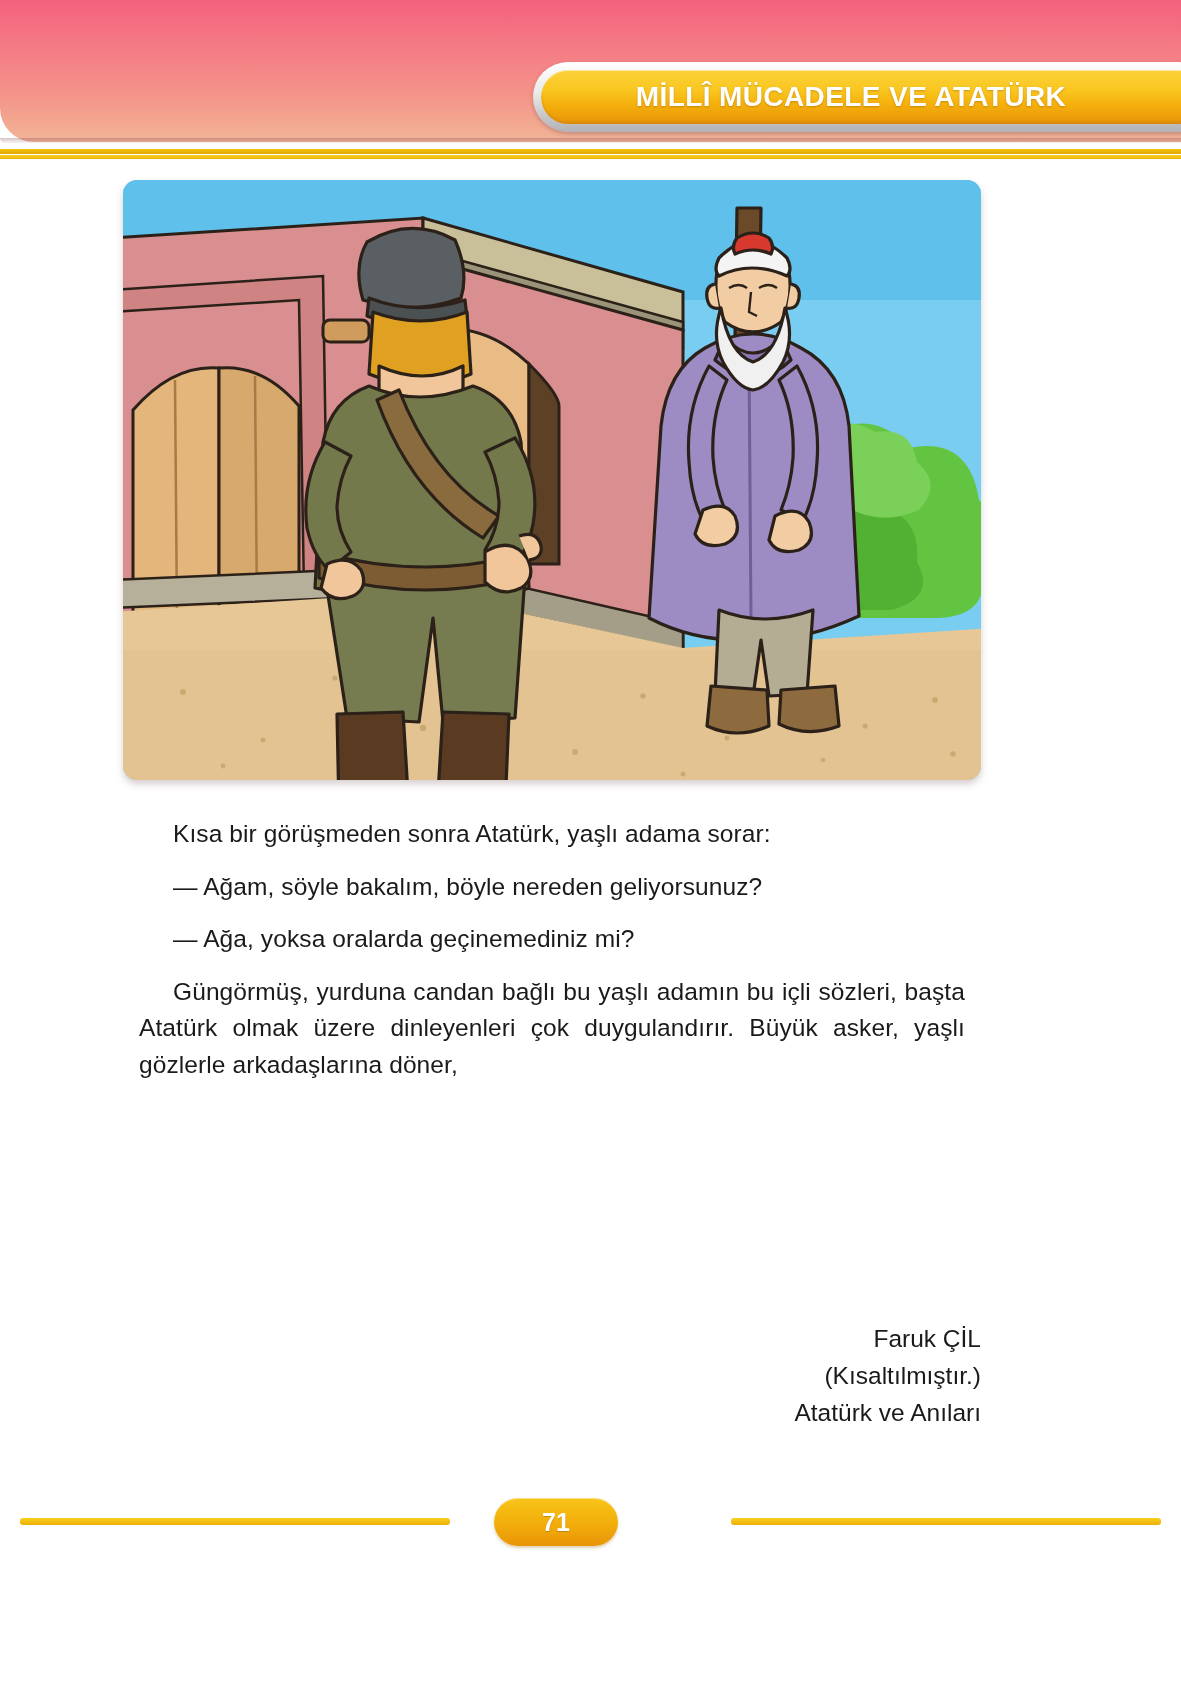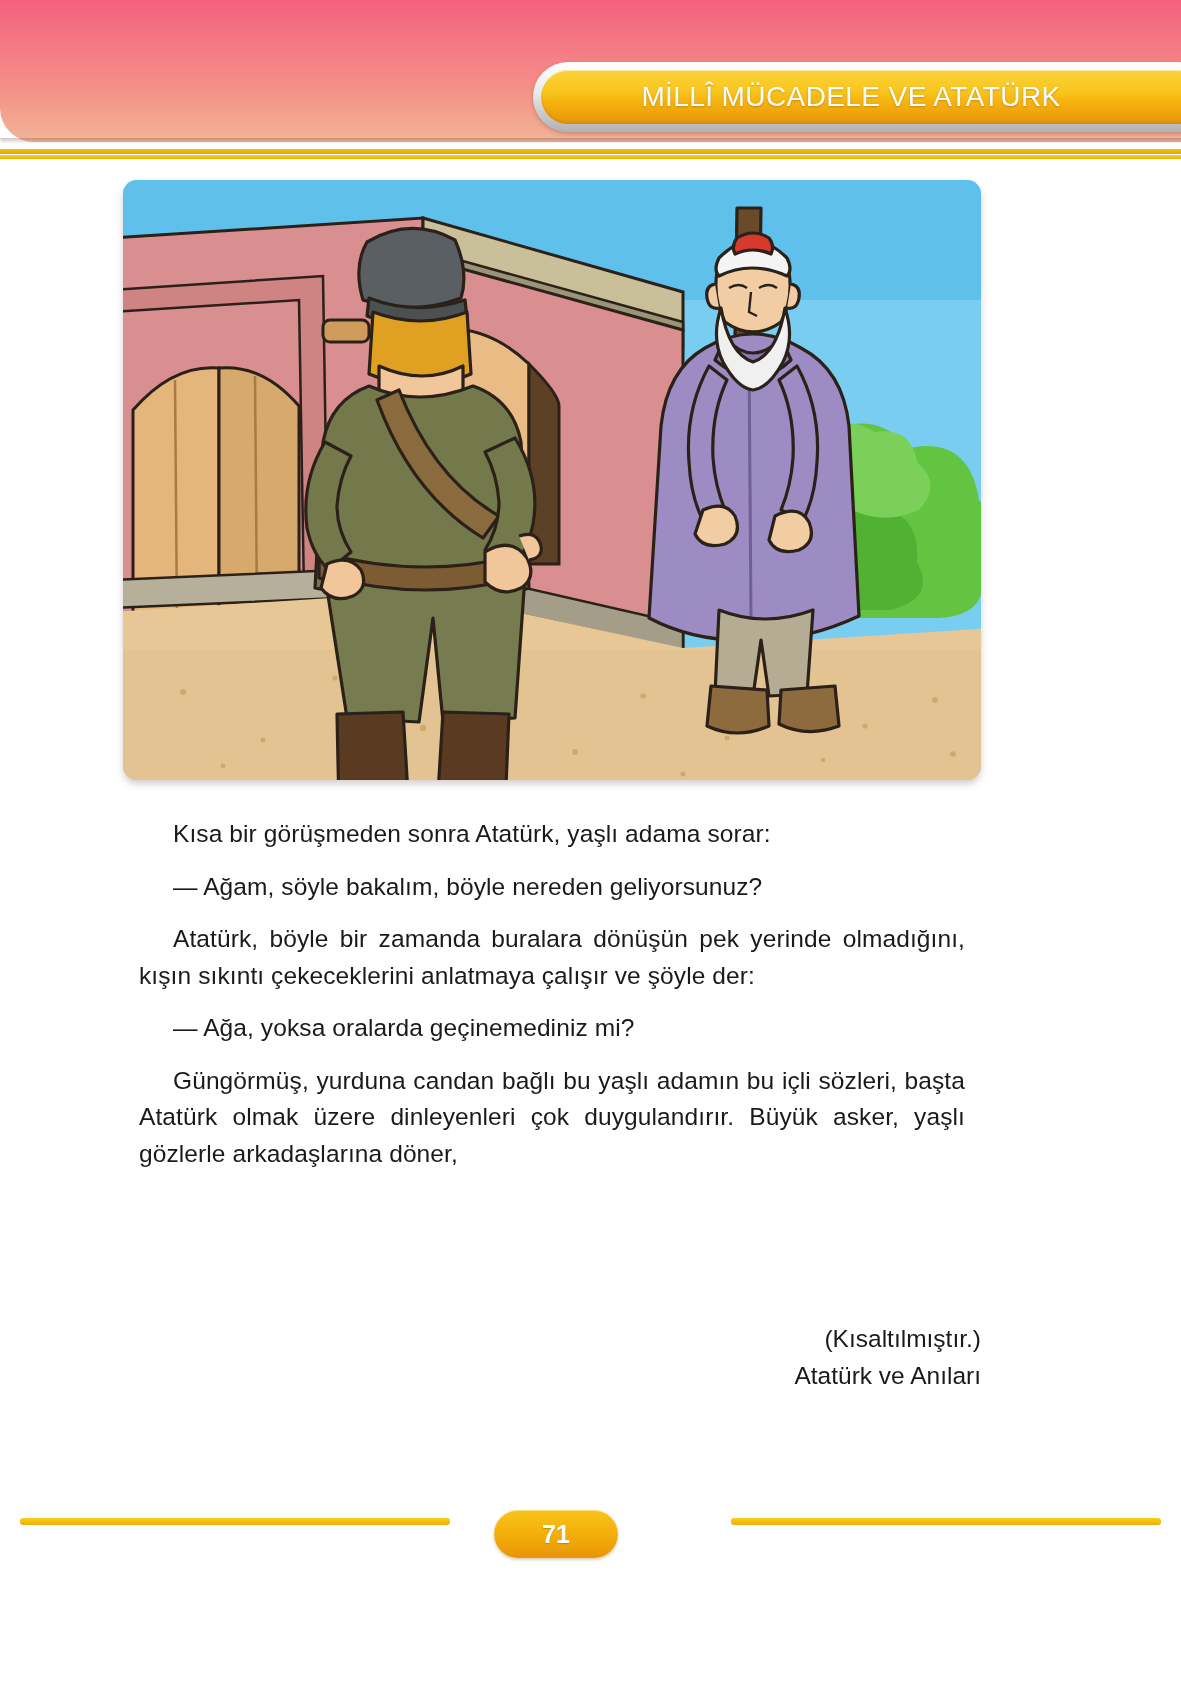--- a/index.html
+++ b/index.html
@@ -65,21 +65,21 @@
   }
   .banner-title {
     position: absolute;
     left: 0; top: 0;
     width: 620px;
     height: 54px;
     line-height: 54px;
     text-align: center;
     color: #ffffff;
     font-size: 28px;
-    font-weight: normal;
+    font-weight: bold;
     letter-spacing: 0.4px;
     text-shadow: 0 1px 2px rgba(140,80,0,0.40);
     white-space: nowrap;
   }
 
   .rule-white {
     position: absolute;
     left: 0; top: 144px;
     width: 1181px; height: 5px;
     background: #ffffff;
@@ -157,21 +157,20 @@
   .foot-rule.right { right: 20px; width: 430px; }
   .page-pill {
     position: absolute;
     left: 494px;
     top: 6px;
     width: 124px;
     height: 48px;
     border-radius: 24px;
     background: linear-gradient(to bottom, #f8c419 0%, #f2ad0a 55%, #e89407 100%);
     box-shadow: 0 2px 3px rgba(140,95,0,0.30), inset 0 1px 0 rgba(255,255,255,0.45);
-    margin-top: 12px;
   }
   .page-num {
     position: absolute;
     left: 0; top: 0;
     width: 124px; height: 48px;
     line-height: 48px;
     text-align: center;
     color: #ffffff;
     font-size: 25px;
     font-weight: bold;
@@ -325,26 +324,26 @@
         <path d="M588 506 l56 4 l2 36 q-32 14 -62 0 z" fill="#8e6a3f"></path>
         <path d="M658 510 l54 -4 l4 40 q-32 12 -60 -2 z" fill="#8e6a3f"></path>
       </g>
     </g>
   </svg>
 </div>
 
 <div class="article">
   <p class="para indent">Kısa bir görüşmeden sonra Atatürk, yaşlı adama sorar:</p>
   <p class="para indent">— Ağam, söyle bakalım, böyle nereden geliyorsunuz?</p>
-  <p class="para indent">Atatürk, böyle bir zamanda buralara dönüşün pek yerinde olmadığını, kışın sıkıntı çekeceklerini anlatmaya çalışır ve şöyle der:</p>
   <p class="para indent">— Ağa, yoksa oralarda geçinemediniz mi?</p>
   <p class="para indent">Güngörmüş, yurduna candan bağlı bu yaşlı adamın bu içli sözleri, başta Atatürk olmak üzere dinleyenleri çok duygulandırır. Büyük asker, yaşlı gözlerle arkadaşlarına döner,</p>
 </div>
 
 <div class="attrib">
+  <div>Faruk ÇİL</div>
   <div>(Kısaltılmıştır.)</div>
   <div>Atatürk ve Anıları</div>
 </div>
 
 <div class="footer">
   <div class="foot-rule left"></div>
   <div class="foot-rule right"></div>
   <div class="page-pill">
     <div class="page-num">71</div>
   </div>

